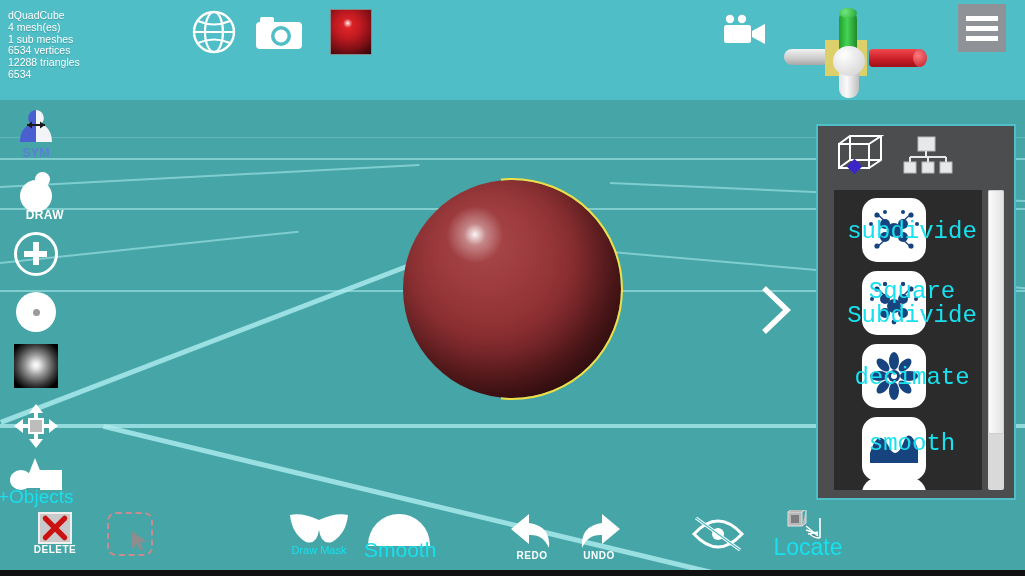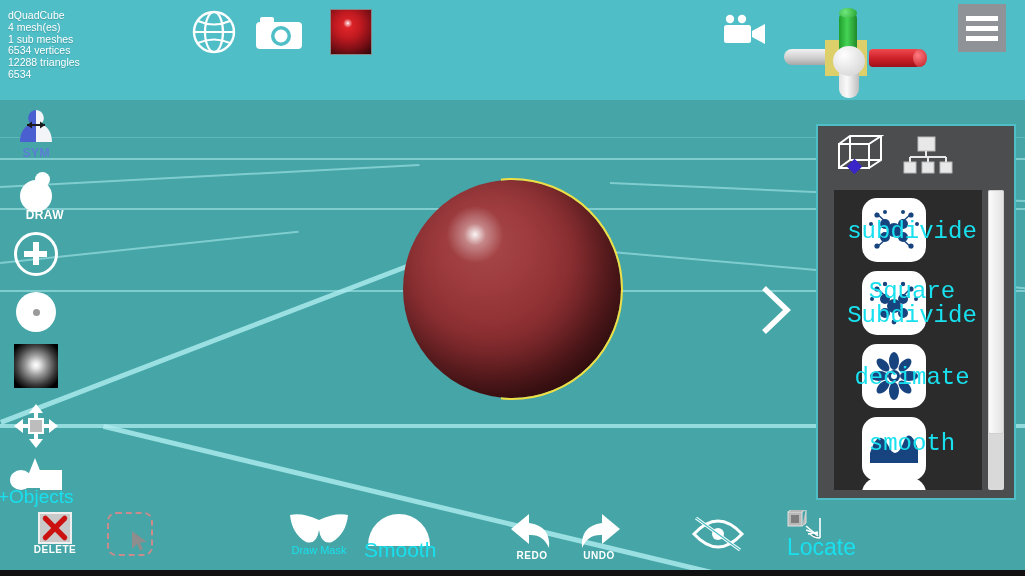--- a/index.html
+++ b/index.html
@@ -213,21 +213,21 @@
   #smooth-icon{ width:62px; height:32px; margin:0 auto; background:#fff; border-radius:31px 31px 0 0; }
   #smooth-label{ position:absolute; left:-2px; top:24px; width:72px; color:#19e0ee; font-size:21px; }
 
   #undo-item{ left:505px; top:12px; width:54px; }
   #redo-item{ left:572px; top:12px; width:54px; }
   .arrow-svg{ display:block; margin:0 auto; }
 
   #hide-item{ left:690px; top:16px; width:56px; }
   #locate-item{ left:760px; top:10px; width:92px; }
   #locate-icon{ position:relative; width:52px; height:30px; margin:0 auto; }
-  #locate-label{ position:absolute; left:0; top:24px; width:96px; color:#19e0ee; font-size:23px;text-align:right; }
+  #locate-label{ position:absolute; left:0; top:24px; width:96px; color:#19e0ee; font-size:23px; }
 
   #bottom-edge{ position:absolute; left:0; bottom:0; width:1025px; height:6px; background:#111; }
 </style>
 </head>
 <body>
 
 <div id="viewport">
   <div id="ground"></div>
 
   <div class="gline" style="left:0;top:158px;width:1025px;height:2px;"></div>

